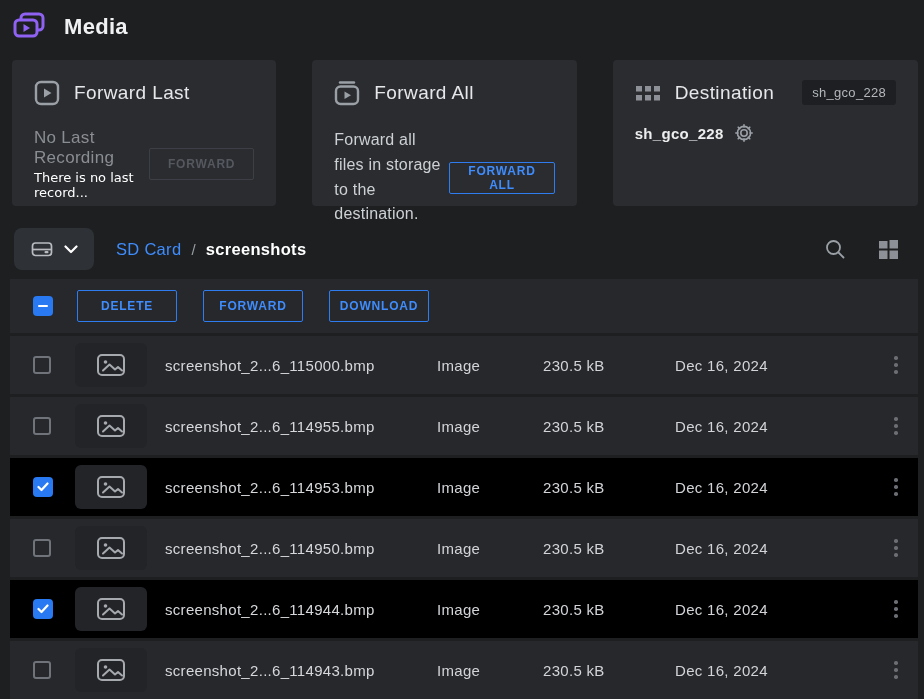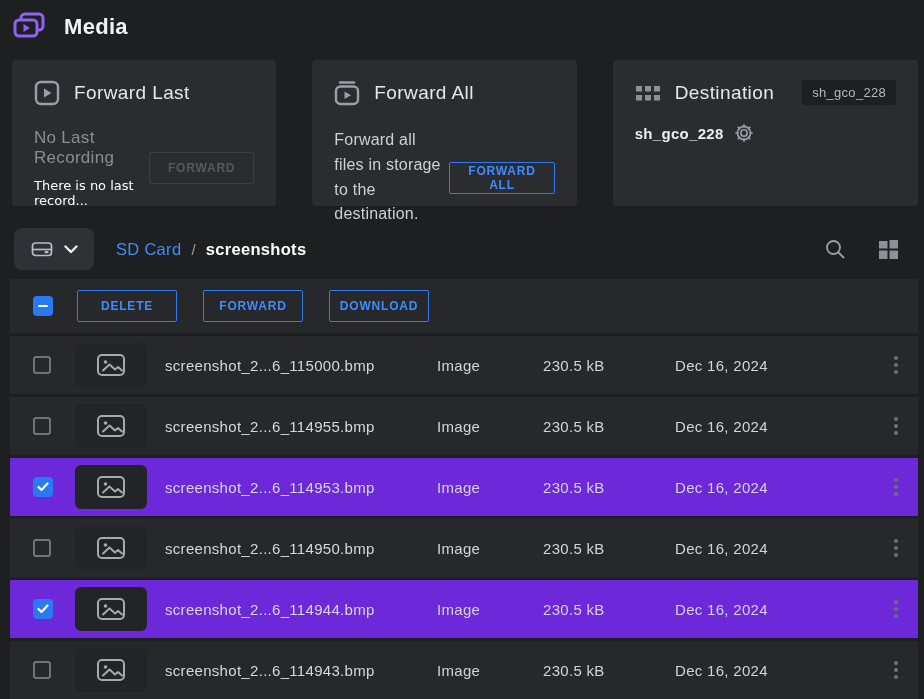--- a/index.html
+++ b/index.html
@@ -15,21 +15,21 @@
   .app-title { font-size:22px; font-weight:bold; letter-spacing:.3px; color:#f0f1f2; }
   
   .cards-row { display:flex; gap:36px; padding:14px 6px 0 12px; }
   .card { flex:1; background:#2a2c30; border-radius:4px; height:146px; padding:20px 22px; }
   .card-head { display:flex; align-items:center; gap:14px; }
   .card-title { font-size:19px; letter-spacing:.4px; color:#e6e7e9; }
   .card-head .spacer { flex:1; }
   .badge { background:#1d1f22; color:#b4b7bc; font-size:13px; letter-spacing:.3px; padding:5px 10px; border-radius:3px; }
   .card-body { display:flex; align-items:center; justify-content:space-between; margin-top:22px; }
   .status-line { font-size:17px; letter-spacing:.3px; color:#8a8d92; }
-  .status-sub { font-size:13px; color:#ffffff; margin-top:10px; font-family:"DejaVu Sans",sans-serif; }
+  .status-sub { font-size:13px; color:#ffffff; margin-top:2px; font-family:"DejaVu Sans",sans-serif; }
   .card-desc { font-size:16px; line-height:1.55; letter-spacing:.2px; color:#cdd0d4; max-width:158px; }
   .btn { display:inline-flex; align-items:center; justify-content:center; background:transparent;
          border:1px solid #2f7cf0; color:#3f8cfd; font-size:12px; font-weight:bold; letter-spacing:.8px;
          border-radius:2px; height:32px; padding:0 18px; cursor:pointer; font-family:inherit; }
   .btn.disabled { border-color:#3c3f45; color:#55585e; cursor:default; }
   .dest-value { display:flex; align-items:center; gap:10px; margin-top:18px; }
   .dest-name { font-size:15px; font-weight:bold; letter-spacing:.3px; color:#eceded; }
   
   .toolbar { display:flex; align-items:center; padding:22px 18px 0 14px; }
   .drive-select { display:flex; align-items:center; justify-content:center; gap:10px; width:80px; height:42px;
@@ -48,21 +48,21 @@
               cursor:pointer; flex:0 0 auto; }
   .checkbox.blue { background:#2979f2; }
   .checkbox.empty { width:18px; height:18px; border:2px solid #70737a; border-radius:3px; background:transparent; }
   .minus-bar { width:10px; height:2.5px; background:#ffffff; border-radius:1px; }
   .action-bar .btn { width:100px; margin-left:26px; }
   .action-bar .btn:first-of-type { margin-left:24px; }
   .rows { display:flex; flex-direction:column; gap:3px; margin-top:3px; }
   .row { background:#26282c; height:58px; display:grid;
          grid-template-columns:65px 90px 272px 106px 132px 199px 44px;
          align-items:center; }
-  .row.selected { background:#6d28d9; }
+  .row.selected { background:#000000; }
   .row .cb-cell { padding-left:23px; }
   .thumb { width:72px; height:44px; background:#222428; border-radius:6px; display:flex; align-items:center; justify-content:center; }
   .file-name { font-size:15px; letter-spacing:.3px; color:#d6d8db; }
   .cell { font-size:15px; letter-spacing:.3px; color:#d2d4d8; }
   .kebab { background:none; border:none; cursor:pointer; height:100%; width:100%;
            display:flex; flex-direction:column; align-items:center; justify-content:center; gap:3.5px; }
   .kebab i { width:3.5px; height:3.5px; border-radius:50%; background:#6b6e74; display:block; }
 </style>
 </head>
 <body>

